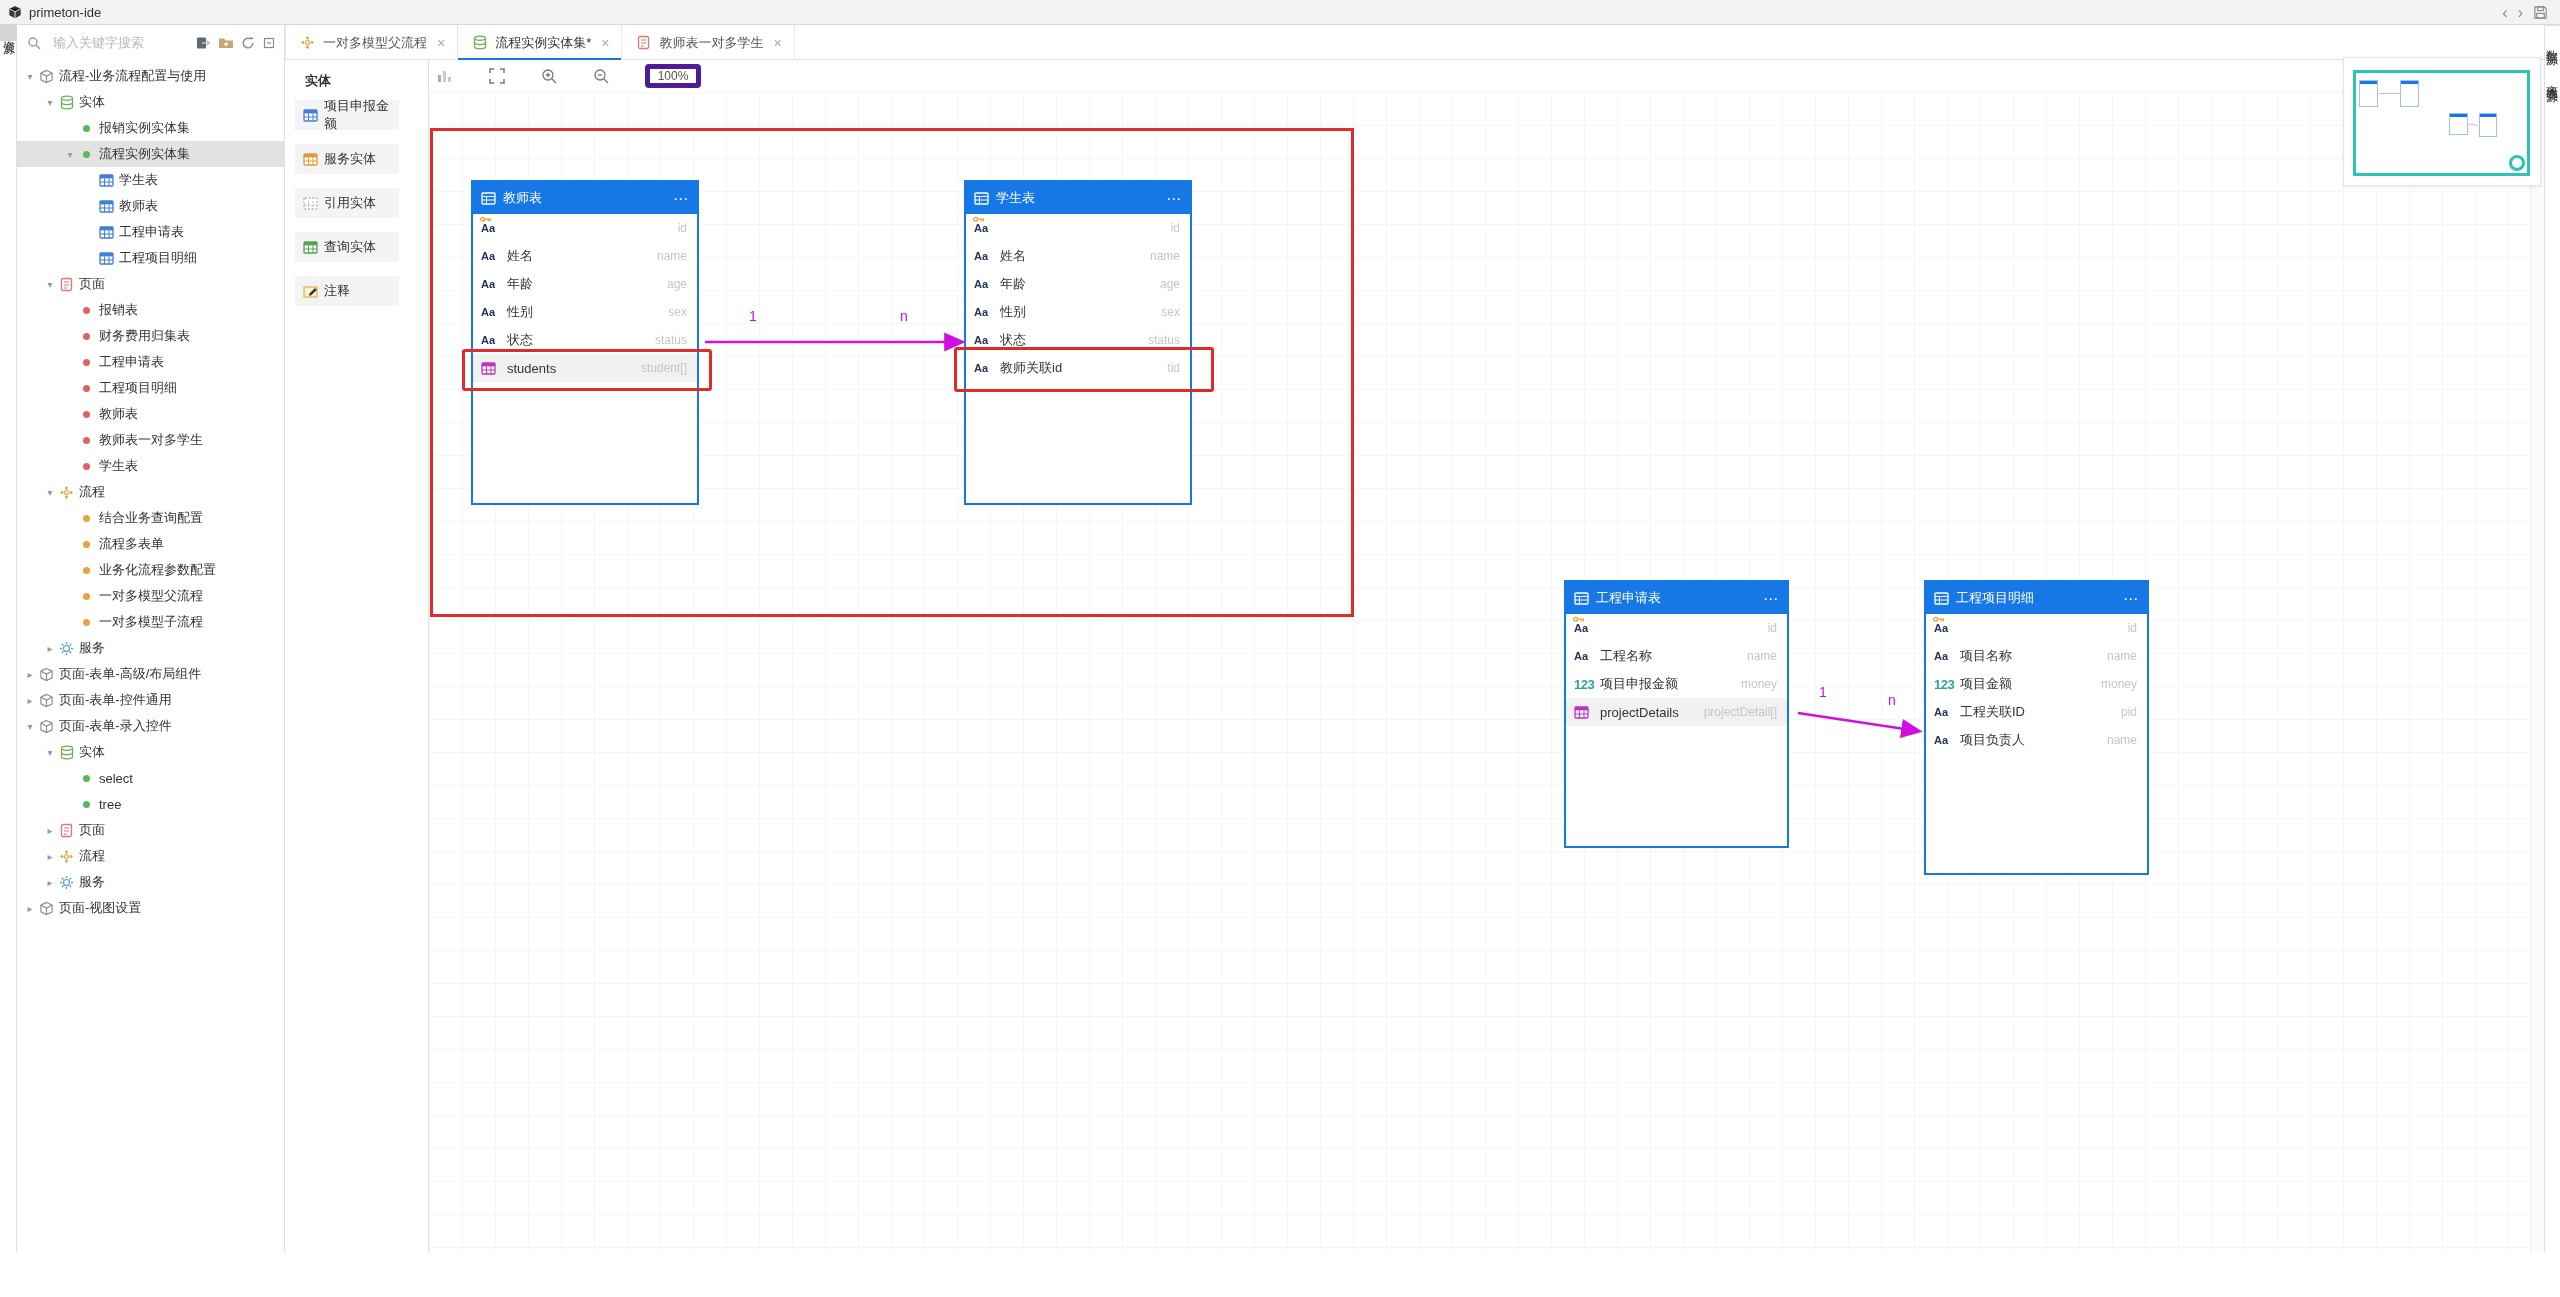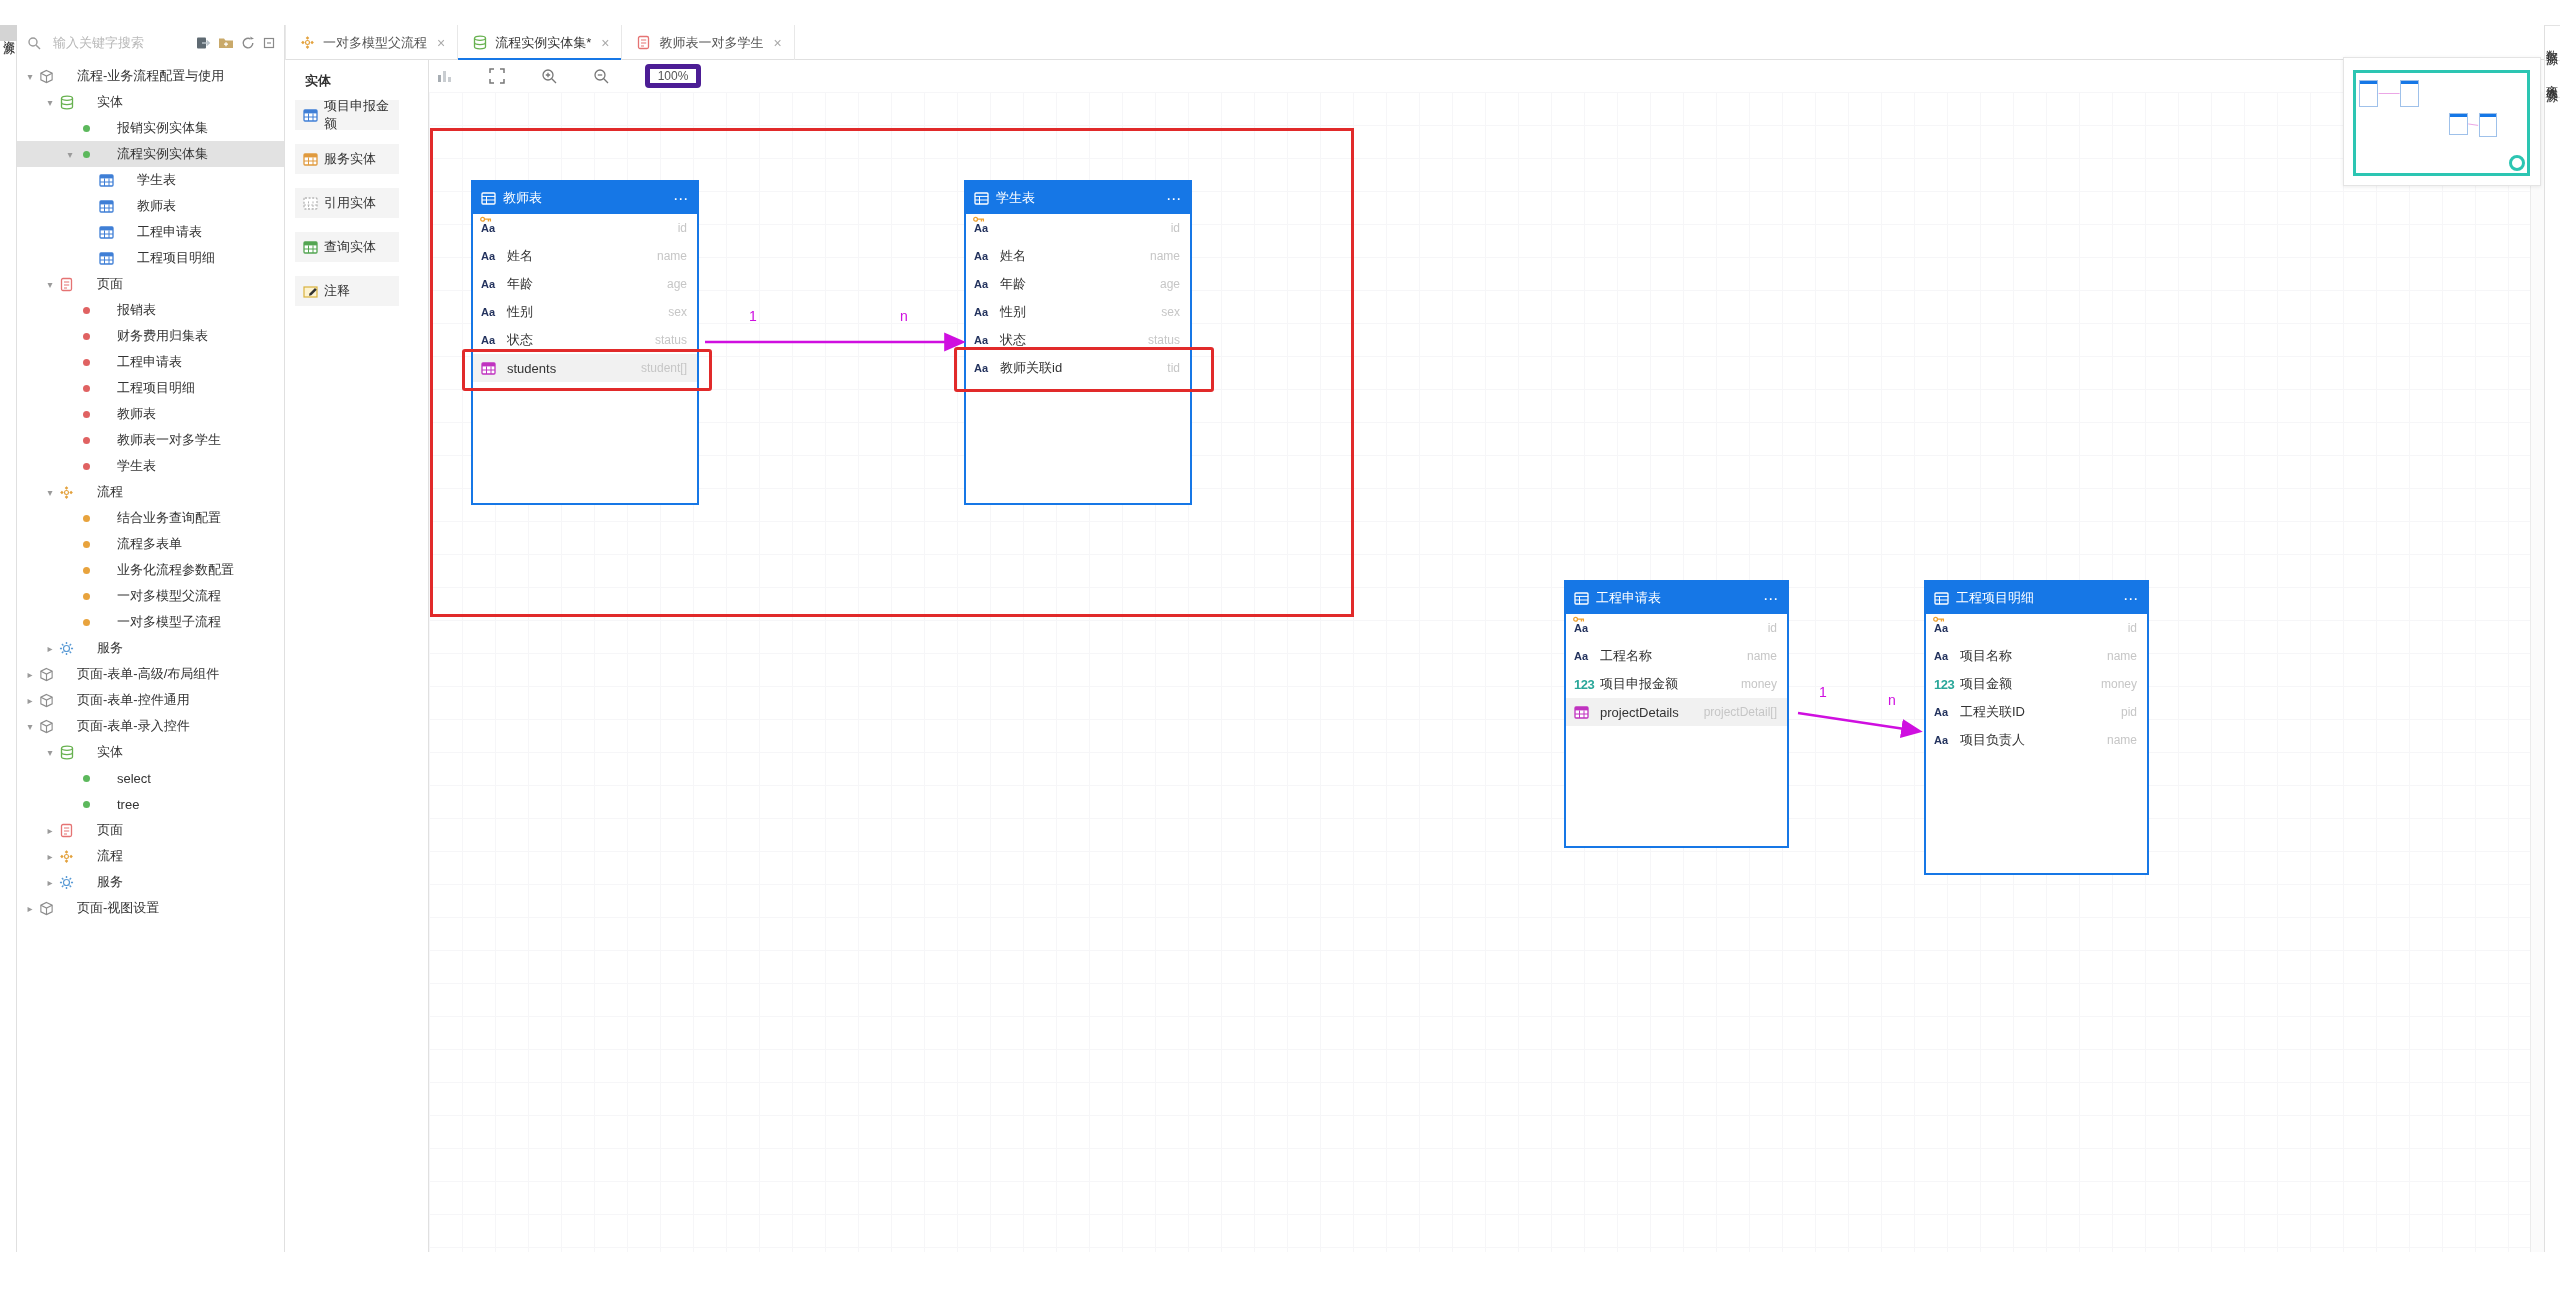--- a/index.html
+++ b/index.html
@@ -27,21 +27,21 @@
   .search-row input { border:none; outline:none; flex:1; font-size:13px; color:#333; min-width:0; }
   .search-row input::placeholder { color:#b8b8b8; }
   .side-icons { display:flex; align-items:center; gap:7px; }
   .icon-btn { display:inline-flex; align-items:center; cursor:pointer; }
   .tree { padding-top:3px; }
   .tree-row { height:26px; display:flex; align-items:center; cursor:pointer; white-space:nowrap; }
   .tree-row.selected { background:#e2e2e2; }
   .exp { width:14px; font-size:10px; color:#9a9a9a; text-align:center; flex:none; }
   .t-icon { width:19px; display:inline-flex; justify-content:center; flex:none; }
   .dot { width:7px; height:7px; border-radius:50%; display:inline-block; }
-  .tree-label { margin-left:21px; font-size:13px; color:#333; }
+  .tree-label { margin-left:3px; font-size:13px; color:#333; }
 
   
   .tabbar { position:absolute; left:285px; top:25px; width:2259px; height:35px; background:#fff; border-bottom:1px solid #e0e0e0; display:flex; }
   .etab { position:relative; height:35px; display:flex; align-items:center; padding:0 12px; gap:6px; border-right:1px solid #e8e8e8; cursor:pointer; color:#555; }
   .etab:first-child { border-left:1px solid #e8e8e8; }
   .etab.active { color:#333; }
   .etab.active::after { content:""; position:absolute; left:0; bottom:-1px; width:100%; height:3px; background:#1677e6; }
   .etab .close { color:#a9a9a9; font-size:14px; margin-left:4px; }
 
   
@@ -86,20 +86,40 @@
   
   .debug-bar { position:absolute; left:0; top:1252px; width:2560px; height:22px; background:#f7f7f7; border-top:1px solid #dcdcdc; display:flex; align-items:center; gap:26px; padding-left:35px; }
   .debug-item { display:flex; align-items:center; gap:6px; font-size:13px; color:#444; cursor:pointer; }
   .status-bar { position:absolute; left:0; top:1274px; width:2560px; height:23px; background:#ececec; border-top:1px solid #d9d9d9; display:flex; align-items:center; padding-left:10px; font-size:13px; color:#555; }
 </style>
 </head>
 <body>
 
 <div class="app">
 
+  <div class="titlebar">
+    <span class="logo" id="logo-slot">
+        <svg width="14" height="14" viewBox="0 0 16 16">
+          <path d="M8 1L14.5 4.3v7.4L8 15 1.5 11.7V4.3z" fill="#3a3a3a"></path>
+          <path d="M1.5 4.3L8 7.6l6.5-3.3M8 7.6V15" stroke="#fff" stroke-width="1"></path>
+        </svg>
+      </span>
+    <span class="app-title">primeton-ide</span>
+    <div class="titlebar-right">
+      <span class="nav-chevron">‹</span>
+      <span class="nav-chevron">›</span>
+      <span class="icon-btn" id="save-slot">
+          <svg width="15" height="15" viewBox="0 0 16 16" fill="none" stroke="#888" stroke-width="1.2">
+            <path d="M2 2h10l2 2v10H2z"></path>
+            <rect x="5" y="2" width="6" height="4"></rect>
+            <rect x="4" y="9" width="8" height="5"></rect>
+          </svg>
+        </span>
+    </div>
+  </div>
 
   <div class="left-rail" id="left-rail">
       <div class="rail-tab active">资源</div>
     </div>
 
   <div class="sidebar">
     <div class="search-row">
       <span class="icon-btn" id="search-icon-slot">
           <svg width="14" height="14" viewBox="0 0 14 14">
             <circle cx="6" cy="6" r="4" fill="none" stroke="#9b9b9b" stroke-width="1.4"></circle>

